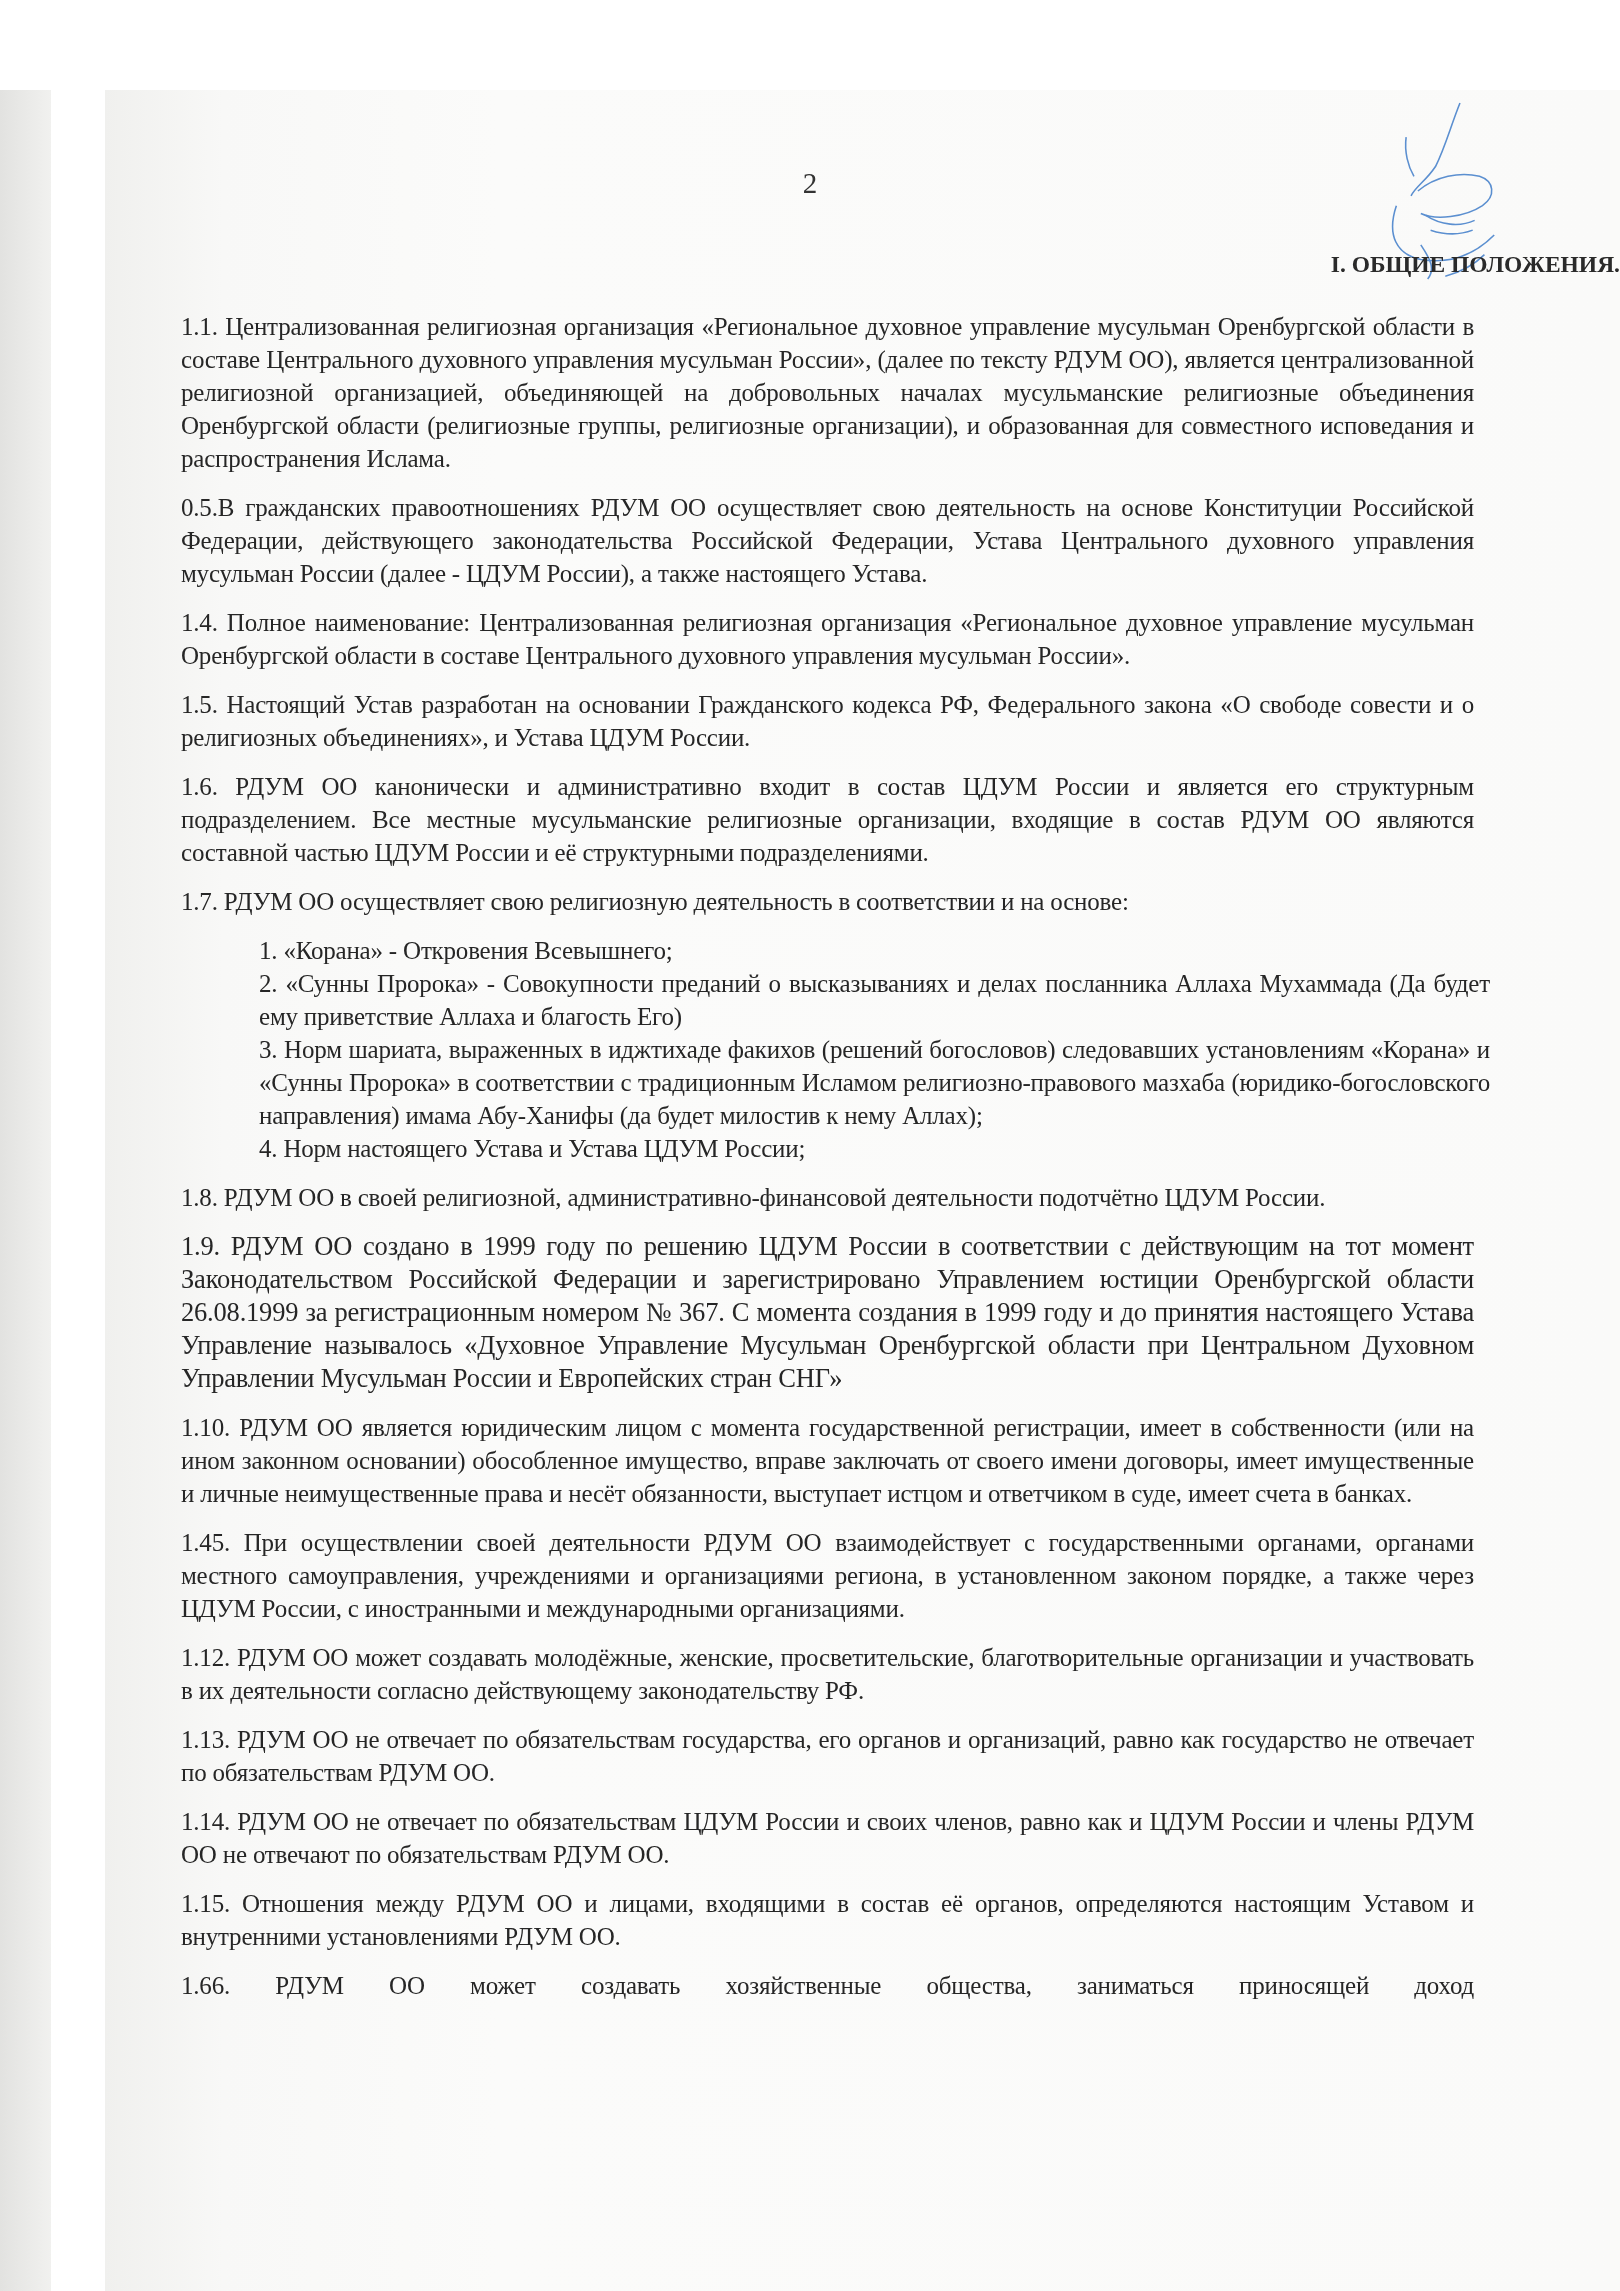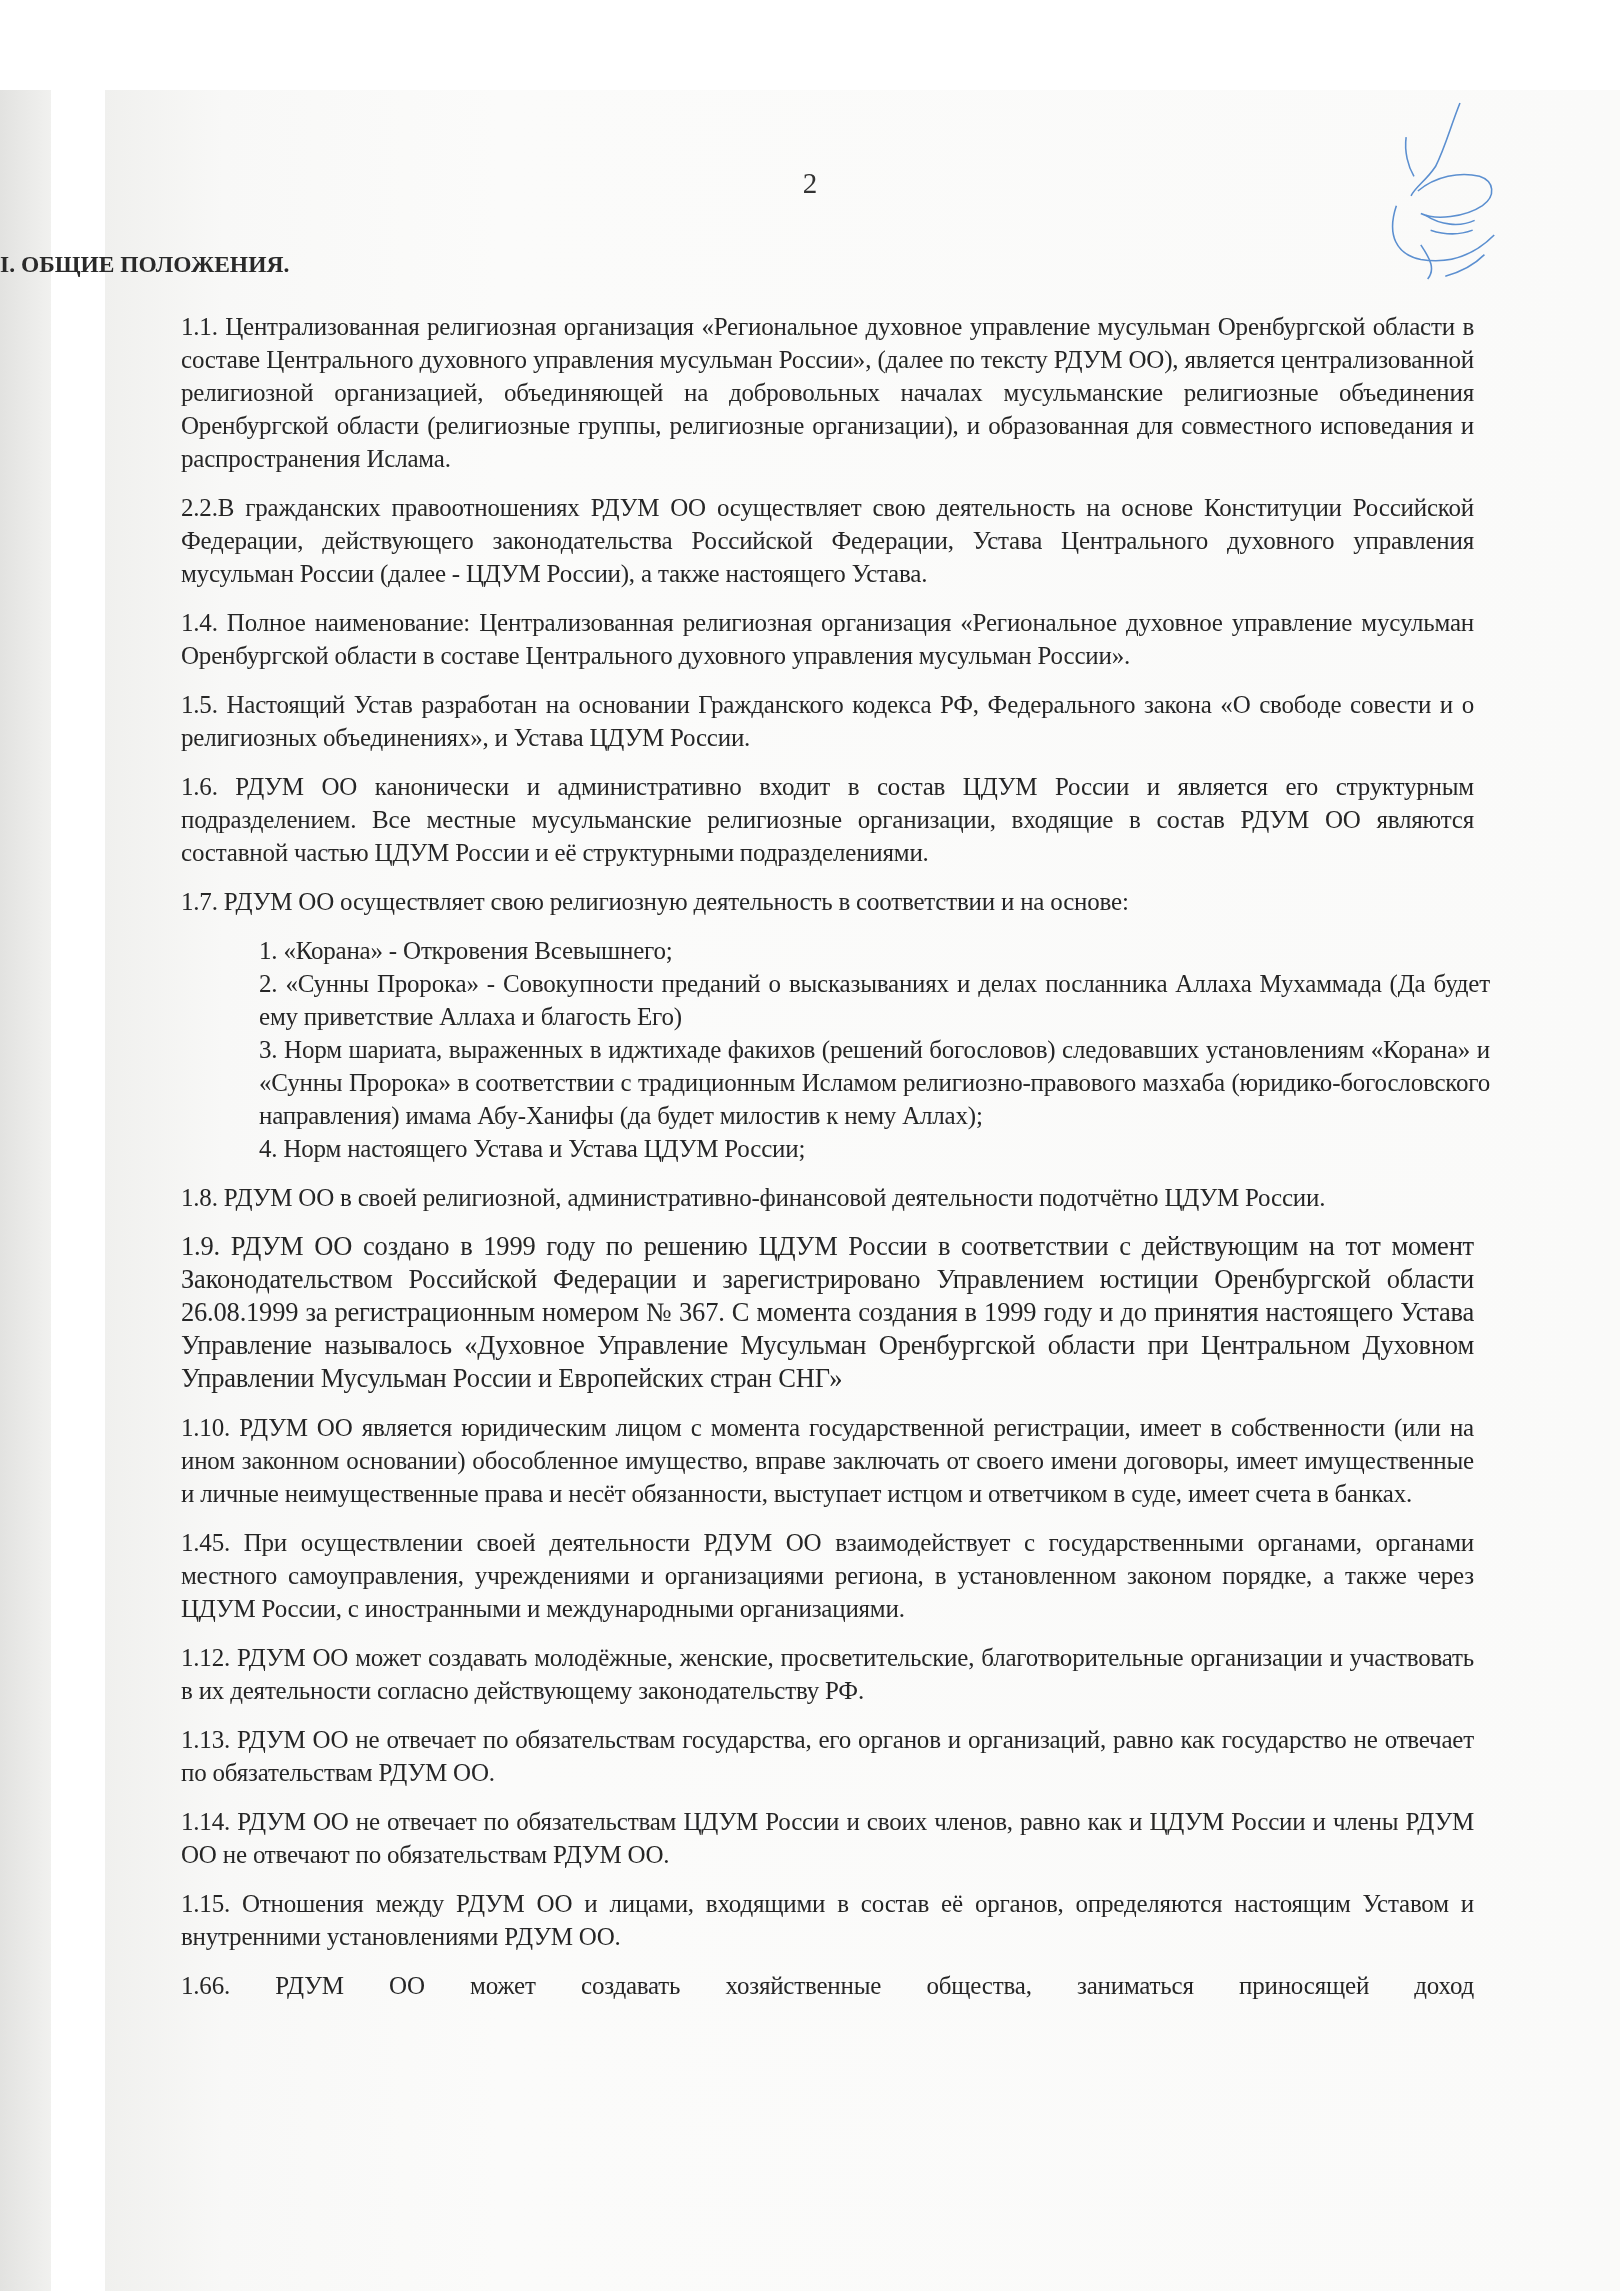--- a/index.html
+++ b/index.html
@@ -1,21 +1,21 @@
 <!DOCTYPE html>
 <html><head>
 <meta charset="utf-8">
 <style>
   html,body{margin:0;padding:0;}
   body{width:1620px;height:2292px;position:relative;background:#ffffff;overflow:hidden;}
   .edge-strip{position:absolute;left:0;top:90px;width:51px;height:2201px;background:linear-gradient(to right,#e2e2e0,#f1f1ef);}
   .page{position:absolute;left:105px;top:90px;width:1515px;height:2201px;background:linear-gradient(to right,#f0f0ee 0px,#f8f8f7 118px,#fbfbfa 392px,#fafaf9 100%);}
   .text{position:absolute;left:165px;width:1325px;font-family:"Liberation Serif","DejaVu Serif",serif;font-size:25px;line-height:33px;color:#262626;letter-spacing:-0.2px;}
   .page-number{position:absolute;left:0;width:1620px;top:167px;text-align:center;font-family:"Liberation Serif",serif;font-size:29px;color:#333;}
-  .heading{position:absolute;left:0;width:1620px;top:251px;text-align:left;font-family:"Liberation Serif",serif;font-weight:bold;font-size:23.5px;color:#2a2a2a;}
+  .heading{position:absolute;left:0;width:1620px;top:251px;text-align:right;font-family:"Liberation Serif",serif;font-weight:bold;font-size:23.5px;color:#2a2a2a;}
   .body{top:294px;}
   .p{margin:16px;text-align:justify;text-align-last:left;}
   .p.just-last{text-align-last:justify;}
   .sub{margin:0 0 0 94px;text-align:justify;}
   .stamp{position:absolute;left:1367px;top:98px;width:137px;height:186px;}
 </style>
 </head>
 <body>
 
 <div class="edge-strip"></div>
@@ -30,21 +30,21 @@
   <path d="M65 135 C80 140 95 140 108 135"></path>
   <path d="M55 150 C65 165 70 175 62 185"></path>
   <path d="M120 160 C110 170 95 178 80 182"></path>
 </svg>
 
 <div class="page-number">2</div>
 <div class="heading">I. ОБЩИЕ ПОЛОЖЕНИЯ.</div>
 
 <div class="text body">
   <p class="p">1.1. Централизованная религиозная организация «Региональное духовное управление мусульман Оренбургской области в составе Центрального духовного управления мусульман России», (далее по тексту РДУМ ОО), является централизованной религиозной организацией, объединяющей на добровольных началах мусульманские религиозные объединения Оренбургской области (религиозные группы, религиозные организации), и образованная для совместного исповедания и распространения Ислама.</p>
-  <p class="p">2.2.В гражданских правоотношениях РДУМ ОО осуществляет свою деятельность на основе Конституции Российской Федерации, действующего законодательства Российской Федерации, Устава Центрального духовного управления мусульман России (далее - ЦДУМ России), а также настоящего Устава.</p>
+  <p class="p">0.5.В гражданских правоотношениях РДУМ ОО осуществляет свою деятельность на основе Конституции Российской Федерации, действующего законодательства Российской Федерации, Устава Центрального духовного управления мусульман России (далее - ЦДУМ России), а также настоящего Устава.</p>
   <p class="p">1.4. Полное наименование: Централизованная религиозная организация «Региональное духовное управление мусульман Оренбургской области в составе Центрального духовного управления мусульман России».</p>
   <p class="p">1.5. Настоящий Устав разработан на основании Гражданского кодекса РФ, Федерального закона «О свободе совести и о религиозных объединениях», и Устава ЦДУМ России.</p>
   <p class="p">1.6. РДУМ ОО канонически и административно входит в состав ЦДУМ России и является его структурным подразделением. Все местные мусульманские религиозные организации, входящие в состав РДУМ ОО являются составной частью ЦДУМ России и её структурными подразделениями.</p>
   <p class="p">1.7. РДУМ ОО осуществляет свою религиозную деятельность в соответствии и на основе:</p>
   <p class="sub">1. «Корана» - Откровения Всевышнего;</p>
   <p class="sub">2. «Сунны Пророка» - Совокупности преданий о высказываниях и делах посланника Аллаха Мухаммада (Да будет ему приветствие Аллаха и благость Его)</p>
   <p class="sub">3. Норм шариата, выраженных в иджтихаде факихов (решений богословов) следовавших установлениям «Корана» и «Сунны Пророка» в соответствии с традиционным Исламом религиозно-правового мазхаба (юридико-богословского направления) имама Абу-Ханифы (да будет милостив к нему Аллах);</p>
   <p class="sub">4. Норм настоящего Устава и Устава ЦДУМ России;</p>
   <p class="p">1.8. РДУМ ОО в своей религиозной, административно-финансовой деятельности подотчётно ЦДУМ России.</p>
   <p class="p" style="font-size:26.5px;line-height:33px;">1.9. РДУМ ОО создано в 1999 году по решению ЦДУМ России в соответствии с действующим на тот момент Законодательством Российской Федерации и зарегистрировано Управлением юстиции Оренбургской области 26.08.1999 за регистрационным номером № 367. С момента создания в 1999 году и до принятия настоящего Устава Управление называлось «Духовное Управление Мусульман Оренбургской области при Центральном Духовном Управлении Мусульман России и Европейских стран СНГ»</p>

